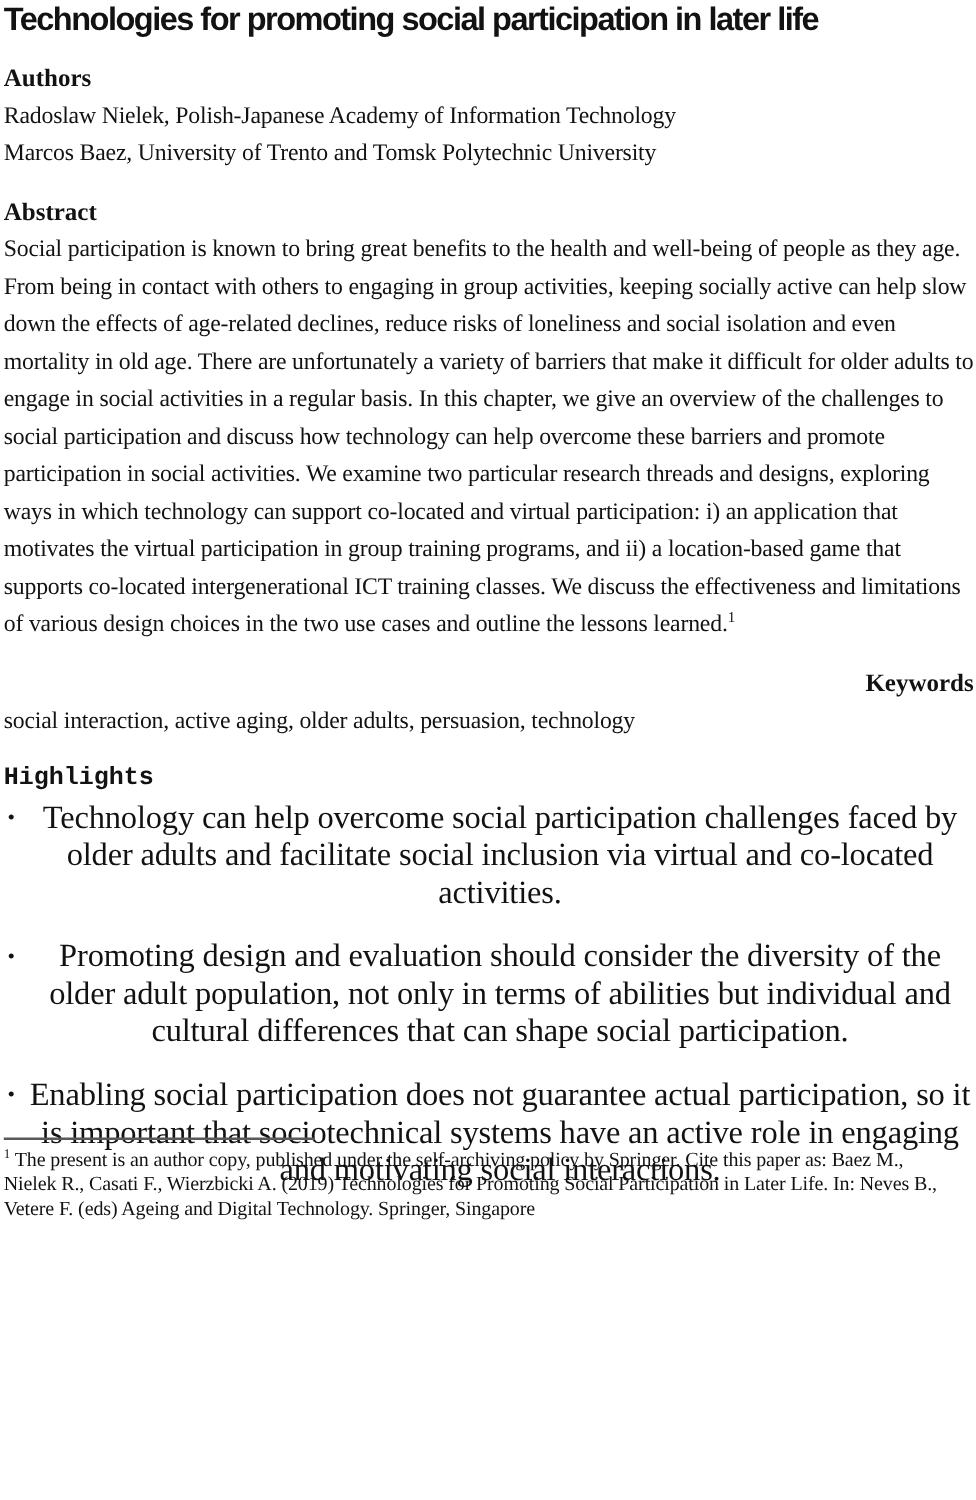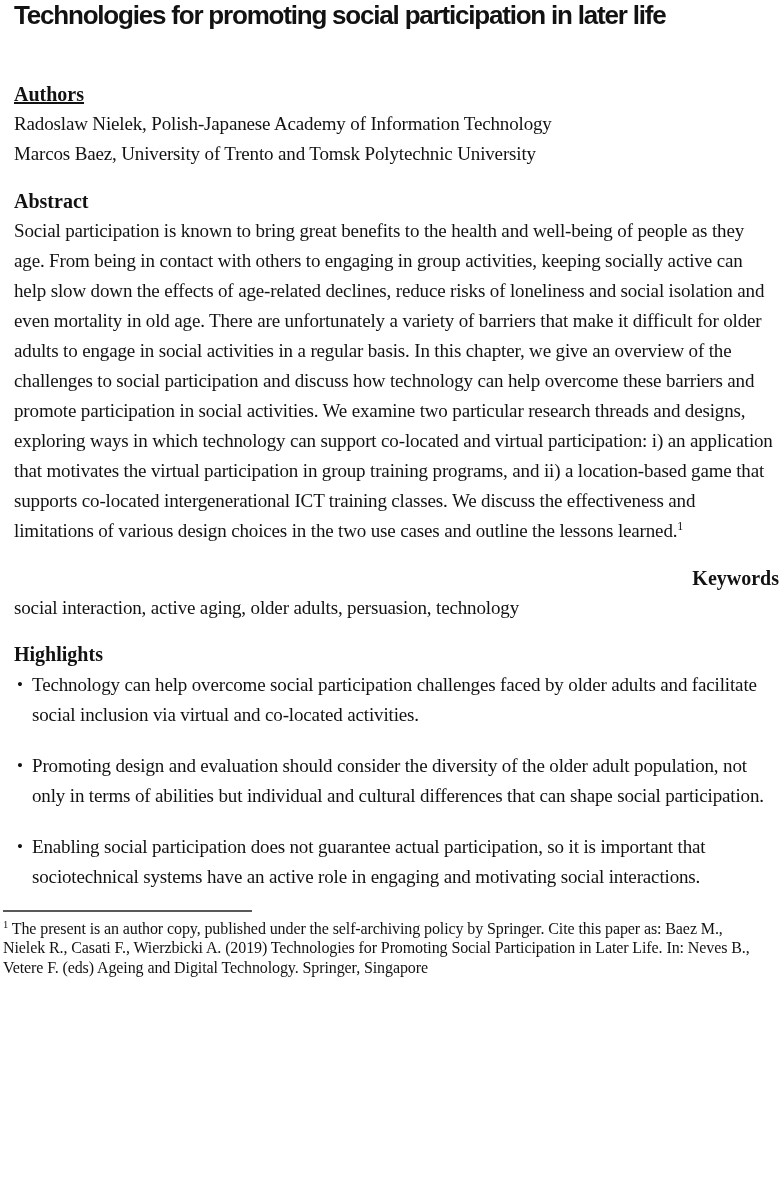--- a/index.html
+++ b/index.html
@@ -9,42 +9,42 @@
   }
   .page {
     position: relative;
     width: 781px;
     height: 980px;
     background: #ffffff;
     color: #121212;
     font-family: "Liberation Serif", serif;
     overflow: hidden;
     box-sizing: border-box;
-    padding: 0 2px 0 14px;
+    padding: 0 2px 0 3px;
   }
   .doc-title {
     font-family: "Liberation Sans", sans-serif;
     font-weight: 700;
     font-size: 26px;
     letter-spacing: -1.2px;
     line-height: 31px;
     margin: 0;
     padding-top: 0;
     white-space: nowrap;
   }
   .section-heading {
     font-size: 20px;
     font-weight: 700;
     line-height: 30px;
     margin: 0;
   }
-  .heading-authors   { margin-top: 48px; text-decoration: underline; }
+  .heading-authors   { margin-top: 17px; }
   .heading-abstract  { margin-top: 17px; }
   .heading-keywords  { margin-top: 17px; text-align: right; }
-  .heading-highlights{ margin-top: 16px; }
+  .heading-highlights{ margin-top: 16px; font-family: Liberation Mono, monospace; }
   .body-text {
     font-size: 19px;
     line-height: 30px;
     letter-spacing: -0.15px;
     margin: 0;
   }
   .author-line {
     font-size: 19px;
     line-height: 30px;
     letter-spacing: -0.15px;
@@ -65,23 +65,24 @@
     padding-left: 3px;
   }
   .bullet-glyph {
     flex: 0 0 15px;
     width: 15px;
     font-size: 17px;
     line-height: 30px;
   }
   .bullet-text {
     flex: 1 1 auto;
-    font-size: 19px;
+    font-size: 26px;
     line-height: 30px;
     letter-spacing: -0.15px;
+    text-align: center;
   }
   .footnote {
     position: absolute;
     left: 3px;
     right: 16px;
     bottom: 3px;
   }
   .footnote-rule {
     width: 249px;
     height: 0;

